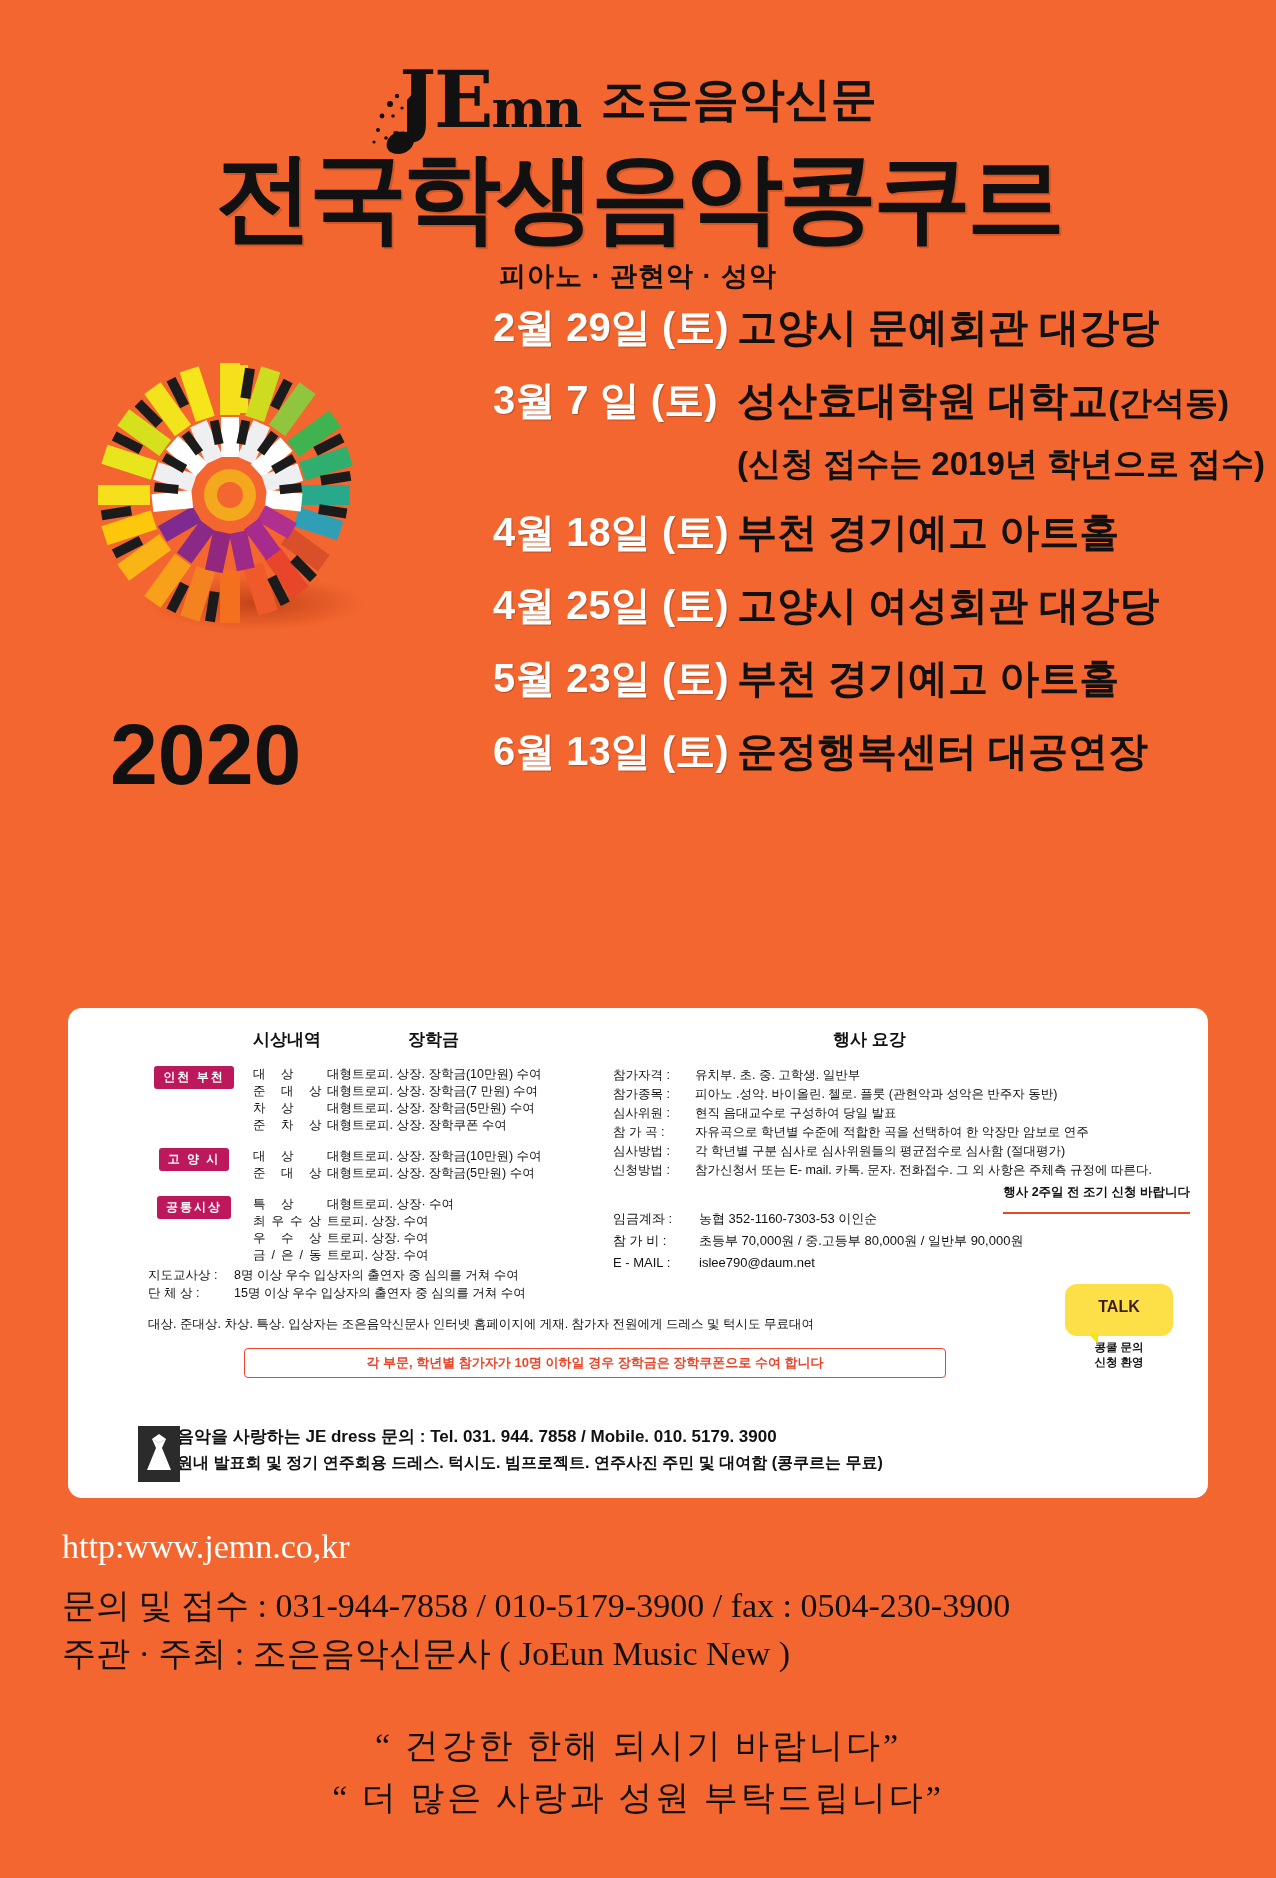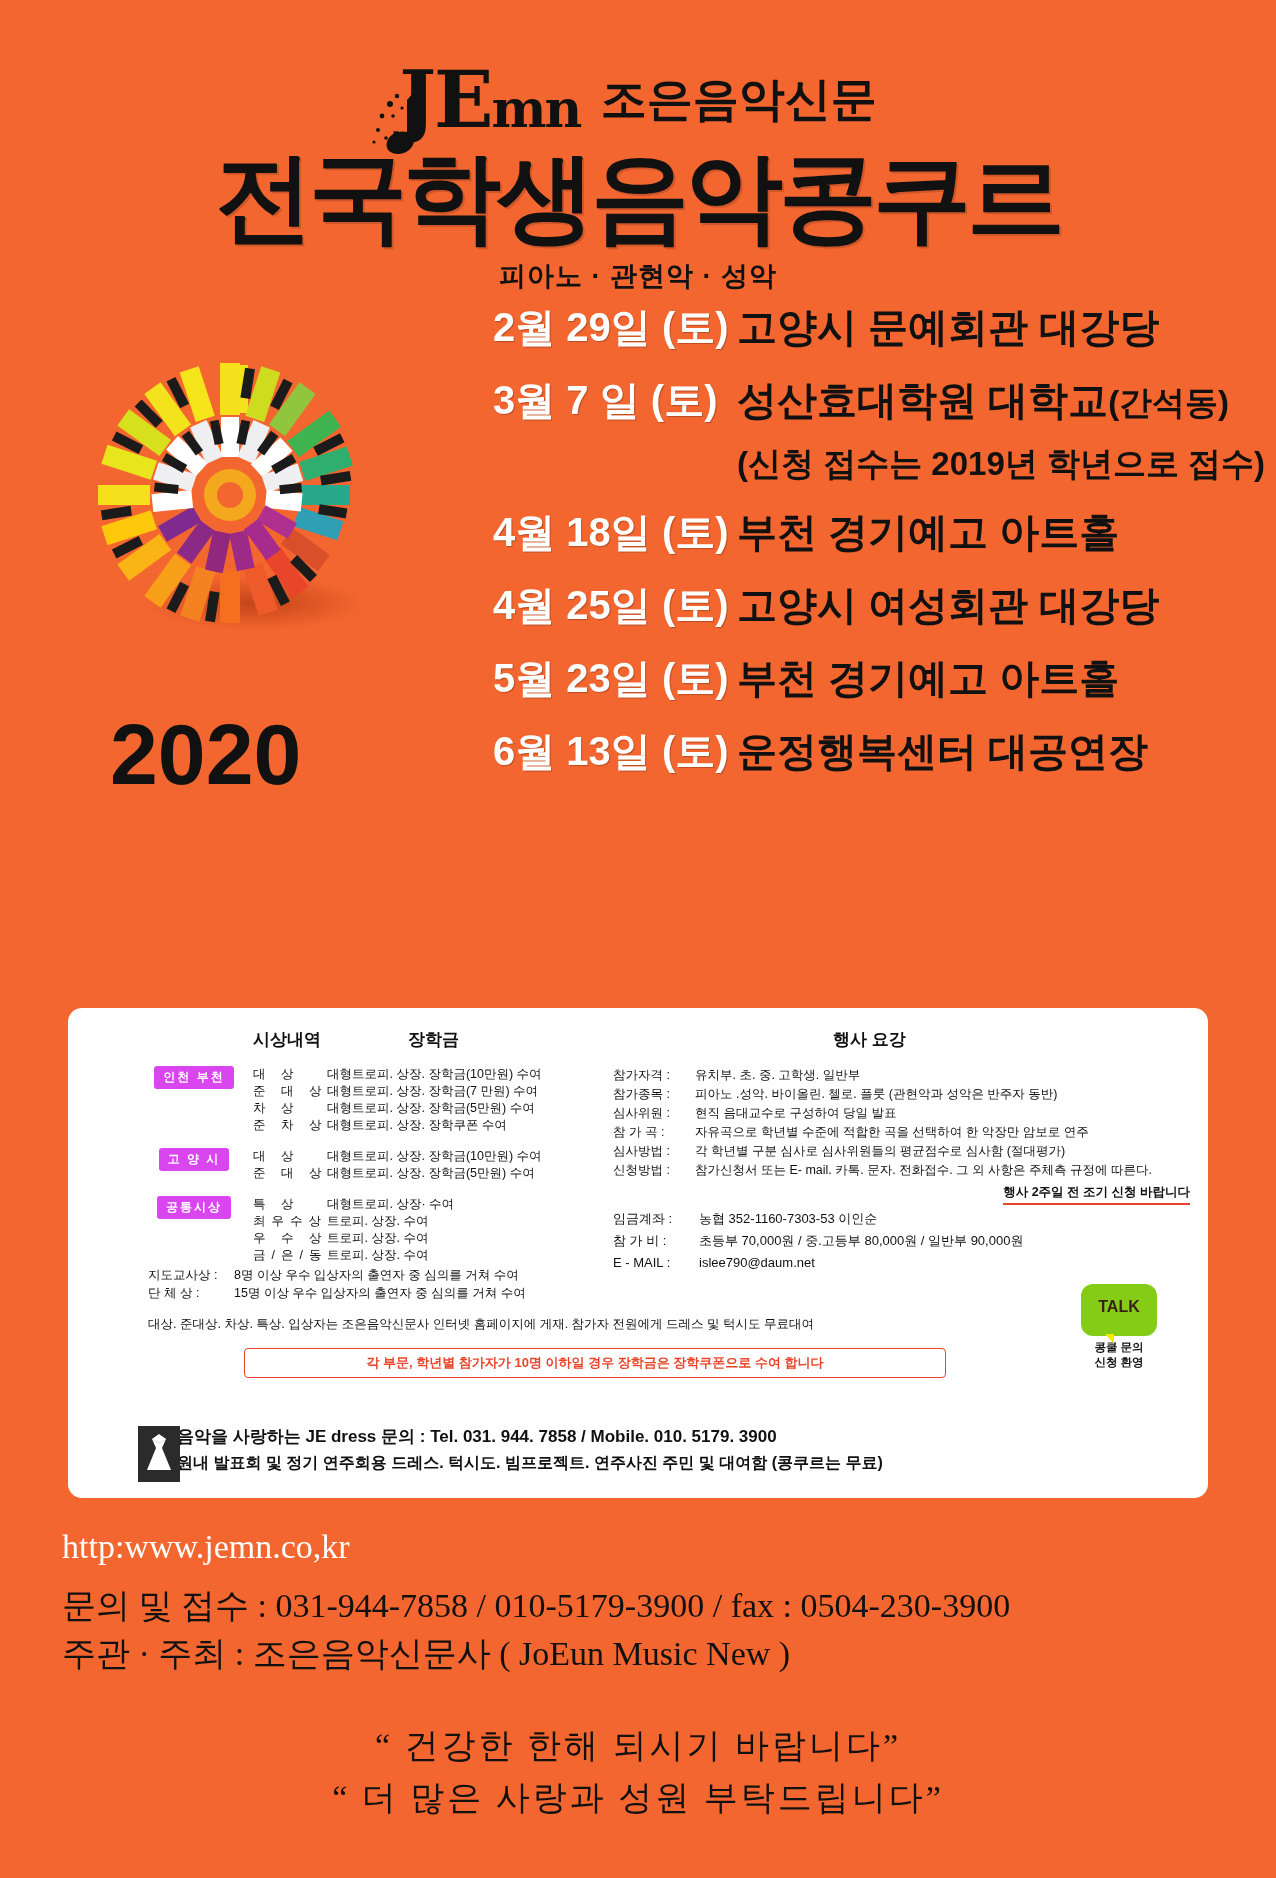--- a/index.html
+++ b/index.html
@@ -79,54 +79,54 @@
     font-size:17px;font-weight:bold;color:#111;
   }
   .ph-a{position:absolute;left:185px;top:0;}
   .ph-b{position:absolute;left:340px;top:0;}
   .ph-c{position:absolute;left:765px;top:0;}
 
   .leftcol{position:absolute;left:80px;top:58px;width:520px;}
   .rightcol{position:absolute;left:545px;top:58px;width:580px;}
 
   .tag{
-    display:inline-block;background:#d946ef;color:#fff;font-size:12px;font-weight:bold;
+    display:inline-block;background:#be185d;color:#fff;font-size:12px;font-weight:bold;
     padding:3px 9px;border-radius:3px;letter-spacing:2px;
   }
   .tagwrap{position:absolute;left:0;width:92px;text-align:center;}
   .awardblock{position:relative;margin-bottom:14px;min-height:20px;}
   .awardlines{margin-left:105px;}
   .aline{font-size:12.5px;line-height:17px;color:#111;white-space:nowrap;}
   .aname{display:inline-block;width:74px;letter-spacing:6px;}
 
   .rline{font-size:12.5px;line-height:19px;color:#111;white-space:nowrap;}
   .rlabel{display:inline-block;width:82px;}
   .rindent{padding-left:82px;}
 
   .earlybar{
     position:absolute;right:18px;top:176px;
     font-size:12.5px;font-weight:bold;color:#111;
-    border-bottom:2px solid #e8452a;padding-bottom:2px;
+    border-bottom:2px solid #e8452a;padding-bottom:11px;
   }
   .acct{position:absolute;left:545px;top:200px;font-size:13px;line-height:22px;color:#111;}
   .acct .lab{display:inline-block;width:86px;}
 
   .guide{position:absolute;left:80px;top:258px;font-size:12.5px;line-height:18px;color:#111;}
   .guide .lab{display:inline-block;width:86px;}
   .notice{position:absolute;left:80px;top:308px;font-size:12.5px;color:#111;}
   .redbox{
     position:absolute;left:176px;top:340px;width:700px;text-align:center;
     border:1px solid #e8452a;border-radius:4px;padding:5px 0;
     font-size:13px;font-weight:bold;color:#e8452a;
   }
   .kakao{
     position:absolute;right:34px;top:276px;width:110px;text-align:center;
   }
   .kakao-badge{
-    width:76px;height:52px;background:#84cc16;border-radius:12px;margin:0 auto;
+    width:108px;height:52px;background:#fde047;border-radius:12px;margin:0 auto;
     position:relative;
   }
   .kakao-badge span{
     position:absolute;left:0;right:0;top:14px;font-size:16px;font-weight:bold;color:#3b1e1e;
   }
   .kakao-badge:after{
     content:"";position:absolute;left:24px;bottom:-8px;border-left:9px solid transparent;
     border-right:0 solid transparent;border-top:10px solid #f7e600;
   }
   .kakao-txt{font-size:11.5px;font-weight:bold;color:#111;margin-top:4px;line-height:15px;}

